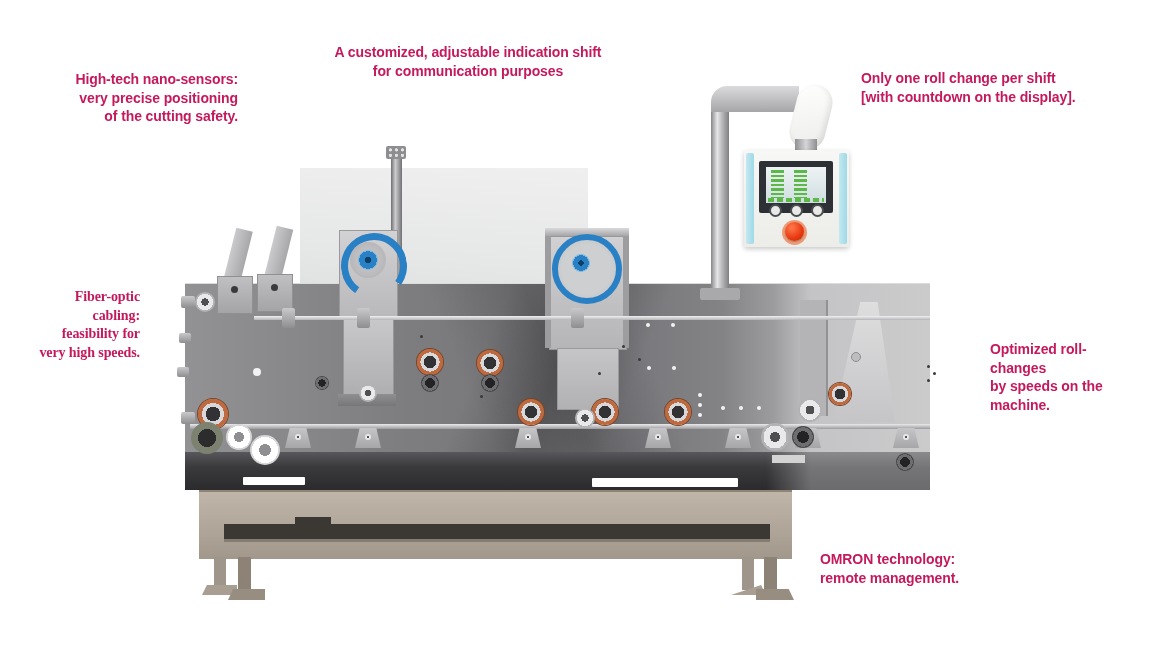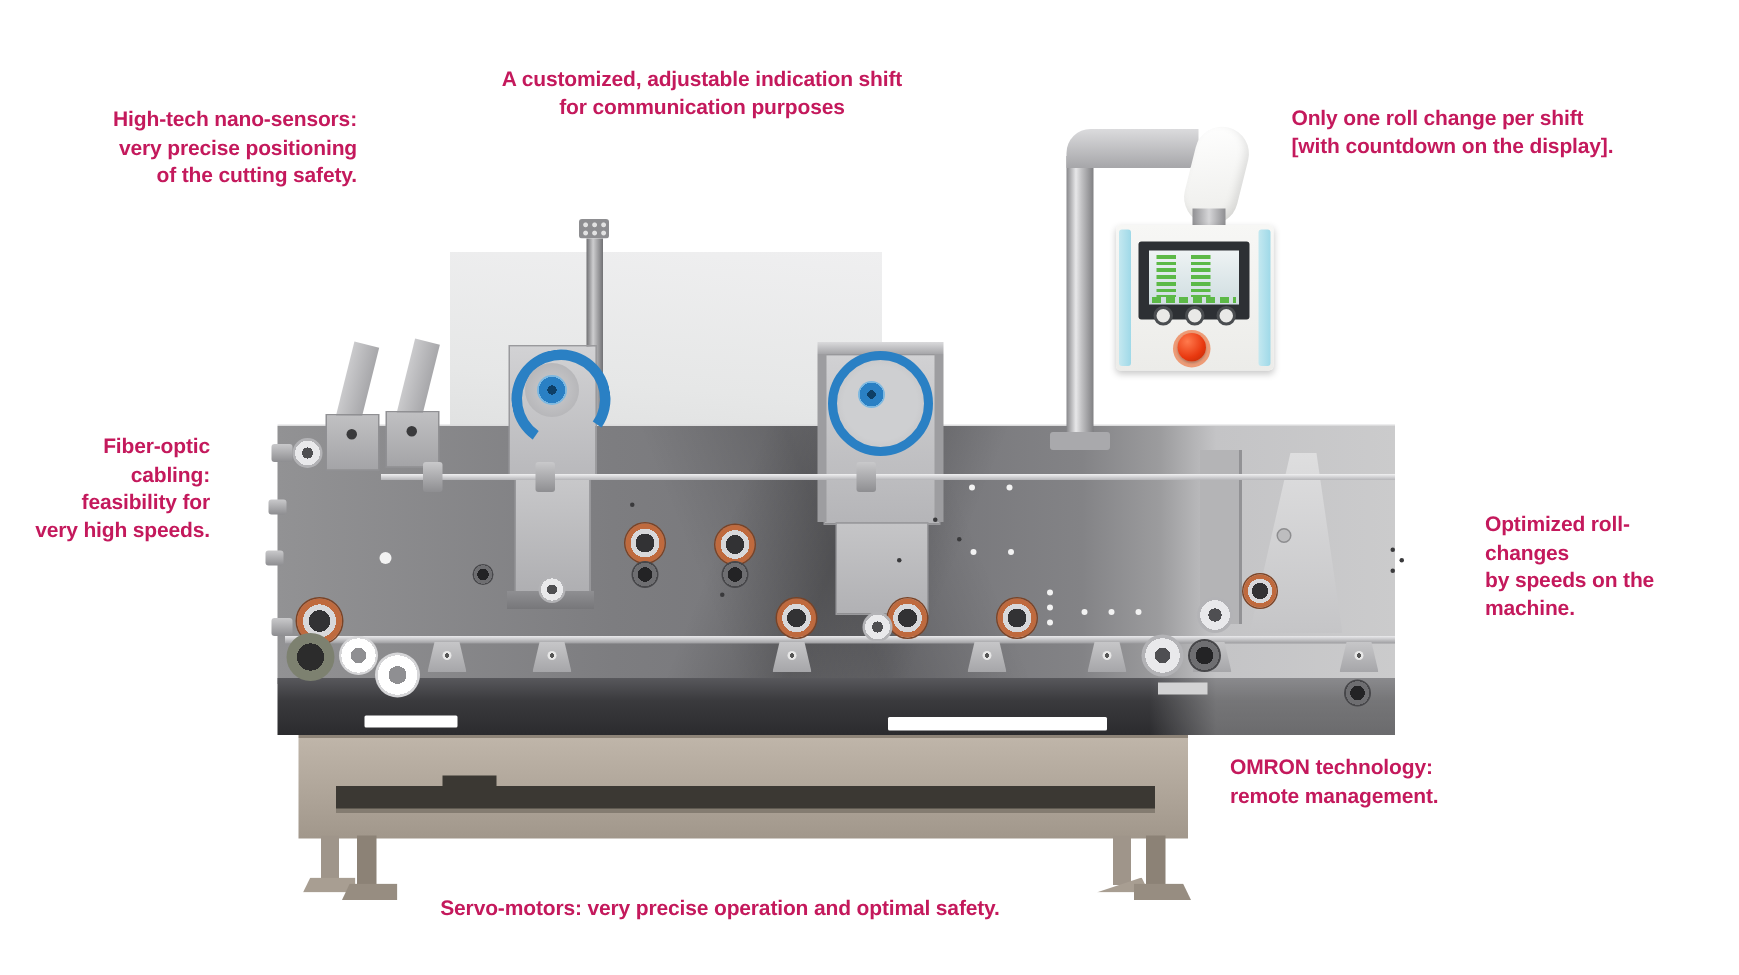--- a/index.html
+++ b/index.html
@@ -232,24 +232,23 @@
   <div class="dotd" style="left:933px;top:372px;z-index:5;"></div>
   <div class="dotd" style="left:927px;top:379px;z-index:5;"></div>
 
   <div class="note" id="note-nano" style="z-index:10;">High-tech nano-sensors:
 very precise positioning
 of the cutting safety.</div>
   <div class="note" id="note-lamp" style="z-index:10;">A customized, adjustable indication shift
 for communication purposes</div>
   <div class="note" id="note-roll" style="z-index:10;">Only one roll change per shift
 [with countdown on the display].</div>
-  <div class="note" id="note-fiber" style="z-index:10;">Fiber-optic
+  <div class="note" id="note-fiber" style="z-index:10;font-family:Liberation Serif, serif;">Fiber-optic
 cabling:
 feasibility for
 very high speeds.</div>
   <div class="note" id="note-opt" style="z-index:10;">Optimized roll-changes
 by speeds on the
 machine.</div>
-  <div class="note" id="note-omron" style="z-index:10;">OMRON technology:
+  <div class="note" id="note-omron" style="z-index:10;margin-top:48px;">OMRON technology:
 remote management.</div>
-  <div class="note" id="note-servo" style="z-index:10;">Servo-motors: very precise operation and optimal safety.</div>
 
 </div>
 
 </body></html>

